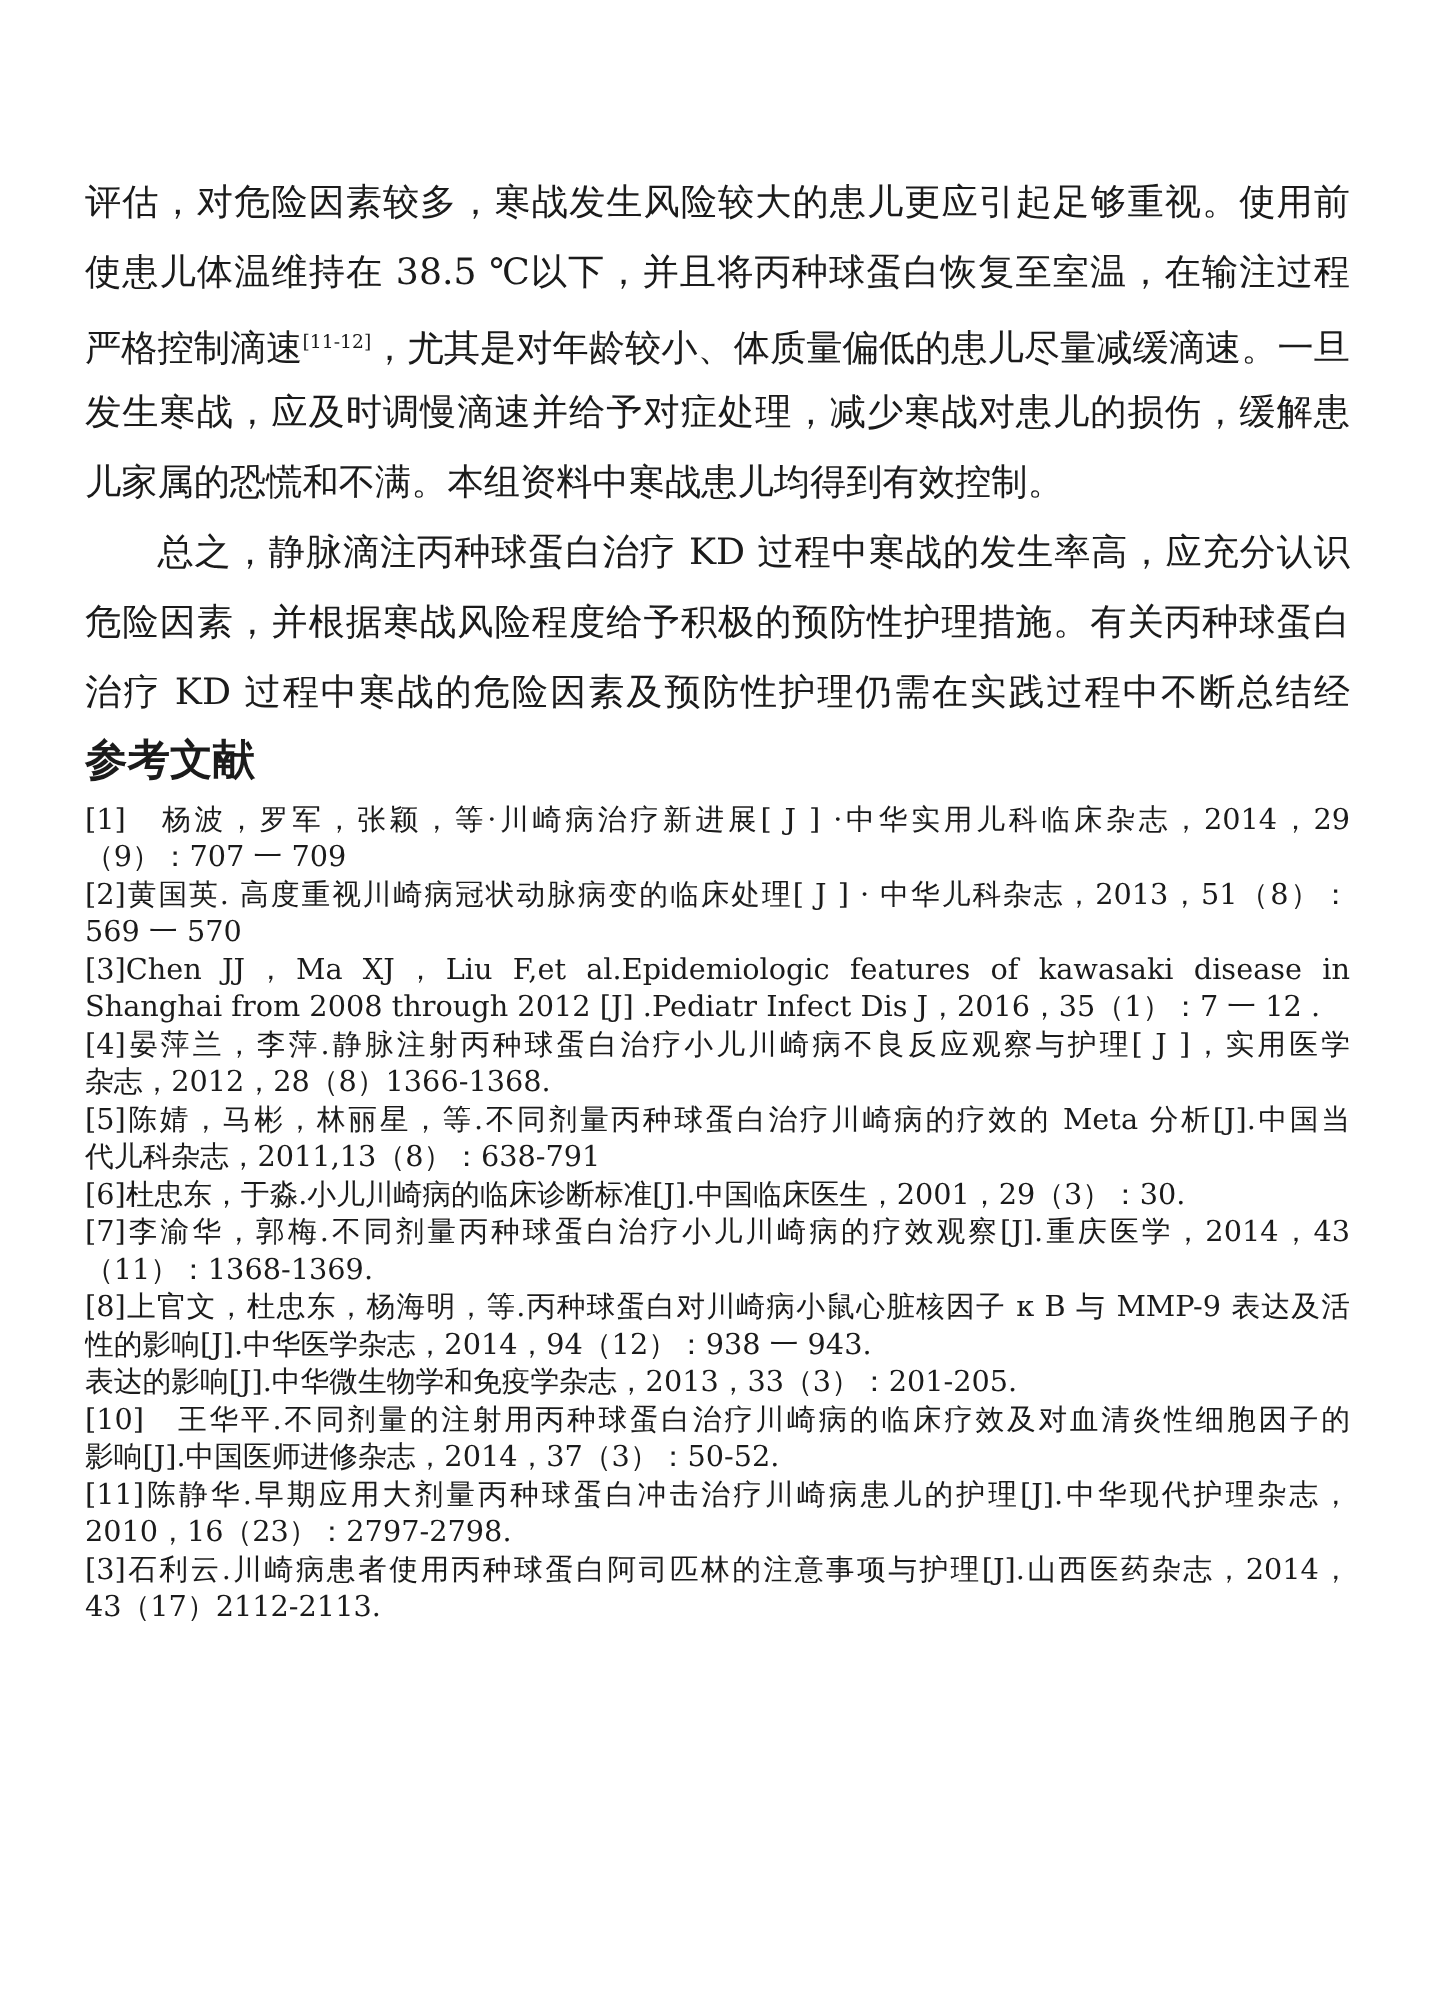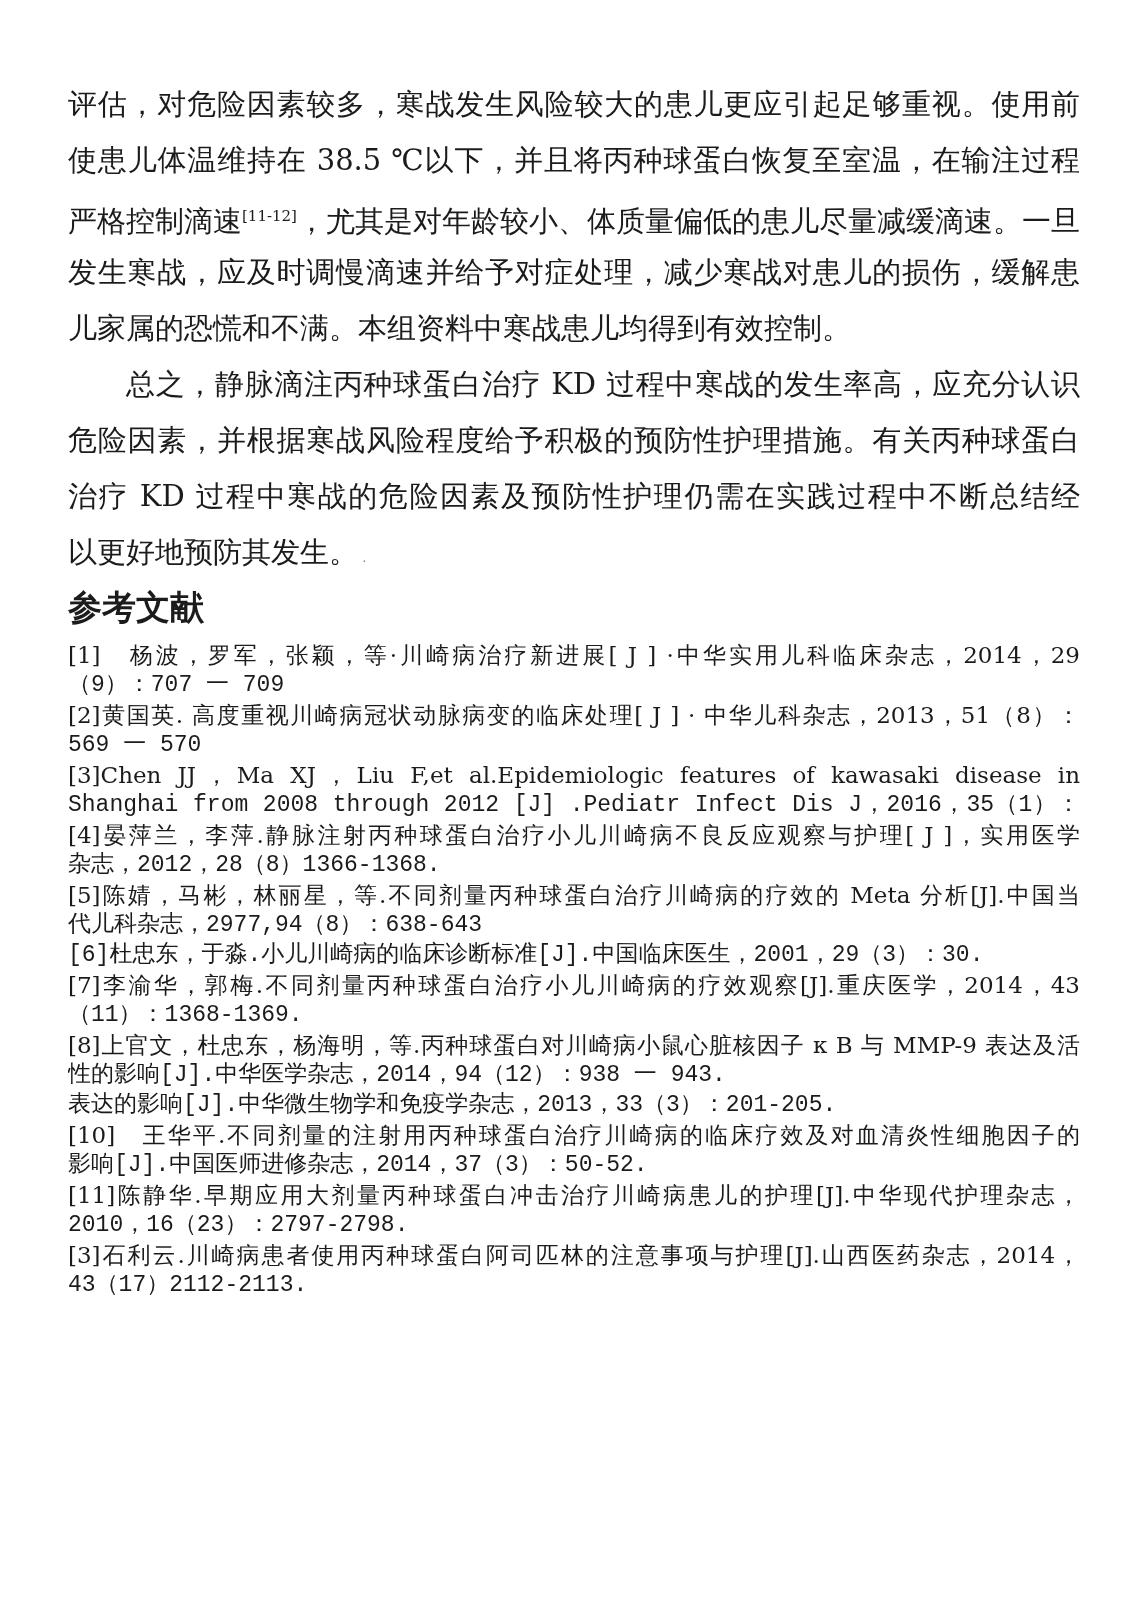--- a/index.html
+++ b/index.html
@@ -6,22 +6,23 @@
   body {
     width: 1145px; height: 1600px;
     background: #ffffff;
     color: #1b1b1b;
     font-family: "DejaVu Serif", "Liberation Serif", serif;
     overflow: hidden;
     position: relative;
   }
   .page {
     position: absolute; inset: 0;
-    padding: 76px 65px 0 68px;
+    padding: 97px 65px 0 68px;
     box-sizing: border-box;
+    margin-top: 36px;
   }
   .bodytext { width: 1012px; }
   .bline {
     font-size: 29px;
     line-height: 56px;
     height: 56px;
     overflow: hidden;
     text-align: justify;
     text-align-last: justify;
   }
@@ -45,39 +46,38 @@
   }
   .refs { width: 1012px; margin-top: 8px; }
   .rline {
     font-size: 23px;
     line-height: 30px;
     height: 30px;
     overflow: hidden;
     text-align: justify;
     text-align-last: justify;
   }
-  .rline.last { text-align-last: left; font-family: Liberation Mono, monospace; }
+  .rline.last { text-align-last: left; }
 </style>
 </head>
 <body>
 
 <div class="page">
   <div class="bodytext">
       <div>
         <div class="bline">评估，对危险因素较多，寒战发生风险较大的患儿更应引起足够重视。使用前</div>
         <div class="bline">使患儿体温维持在 38.5 ℃以下，并且将丙种球蛋白恢复至室温，在输注过程中</div>
         <div class="bline"><span>严格控制滴速</span><span class="sup">[11-12]</span><span>，尤其是对年龄较小、体质量偏低的患儿尽量减缓滴速。一旦</span></div>
         <div class="bline">发生寒战，应及时调慢滴速并给予对症处理，减少寒战对患儿的损伤，缓解患</div>
         <div class="bline last">儿家属的恐慌和不满。本组资料中寒战患儿均得到有效控制。</div>
       </div>
       <div>
         <div class="bline indent">总之，静脉滴注丙种球蛋白治疗 KD 过程中寒战的发生率高，应充分认识其</div>
         <div class="bline">危险因素，并根据寒战风险程度给予积极的预防性护理措施。有关丙种球蛋白</div>
         <div class="bline">治疗 KD 过程中寒战的危险因素及预防性护理仍需在实践过程中不断总结经验，</div>
-        <div class="bline last"><span>以更好地预防其发生。</span><span class="small"> .</span></div>
       </div>
     </div>
   <h2 class="refs-heading">参考文献</h2>
   <div class="refs">
       <div>
         <div class="rline">[1]　杨波，罗军，张颖，等·川崎病治疗新进展[ J ] ·中华实用儿科临床杂志，2014，29</div>
         <div class="rline last">（9）：707 一 709</div>
       </div>
       <div>
         <div class="rline">[2]黄国英. 高度重视川崎病冠状动脉病变的临床处理[ J ] · 中华儿科杂志，2013，51（8）：</div>
@@ -86,21 +86,21 @@
       <div>
         <div class="rline">[3]Chen JJ，Ma XJ，Liu F,et al.Epidemiologic features of kawasaki disease in</div>
         <div class="rline last">Shanghai from 2008 through 2012 [J] .Pediatr Infect Dis J，2016，35（1）：7 一 12 .</div>
       </div>
       <div>
         <div class="rline">[4]晏萍兰，李萍.静脉注射丙种球蛋白治疗小儿川崎病不良反应观察与护理[ J ]，实用医学</div>
         <div class="rline last">杂志，2012，28（8）1366-1368.</div>
       </div>
       <div>
         <div class="rline">[5]陈婧，马彬，林丽星，等.不同剂量丙种球蛋白治疗川崎病的疗效的 Meta 分析[J].中国当</div>
-        <div class="rline last">代儿科杂志，2977,94（8）：638-643</div>
+        <div class="rline last">代儿科杂志，2011,13（8）：638-791</div>
       </div>
       <div>
         <div class="rline last">[6]杜忠东，于淼.小儿川崎病的临床诊断标准[J].中国临床医生，2001，29（3）：30.</div>
       </div>
       <div>
         <div class="rline">[7]李渝华，郭梅.不同剂量丙种球蛋白治疗小儿川崎病的疗效观察[J].重庆医学，2014，43</div>
         <div class="rline last">（11）：1368-1369.</div>
       </div>
       <div>
         <div class="rline">[8]上官文，杜忠东，杨海明，等.丙种球蛋白对川崎病小鼠心脏核因子 κ B 与 MMP-9 表达及活</div>

